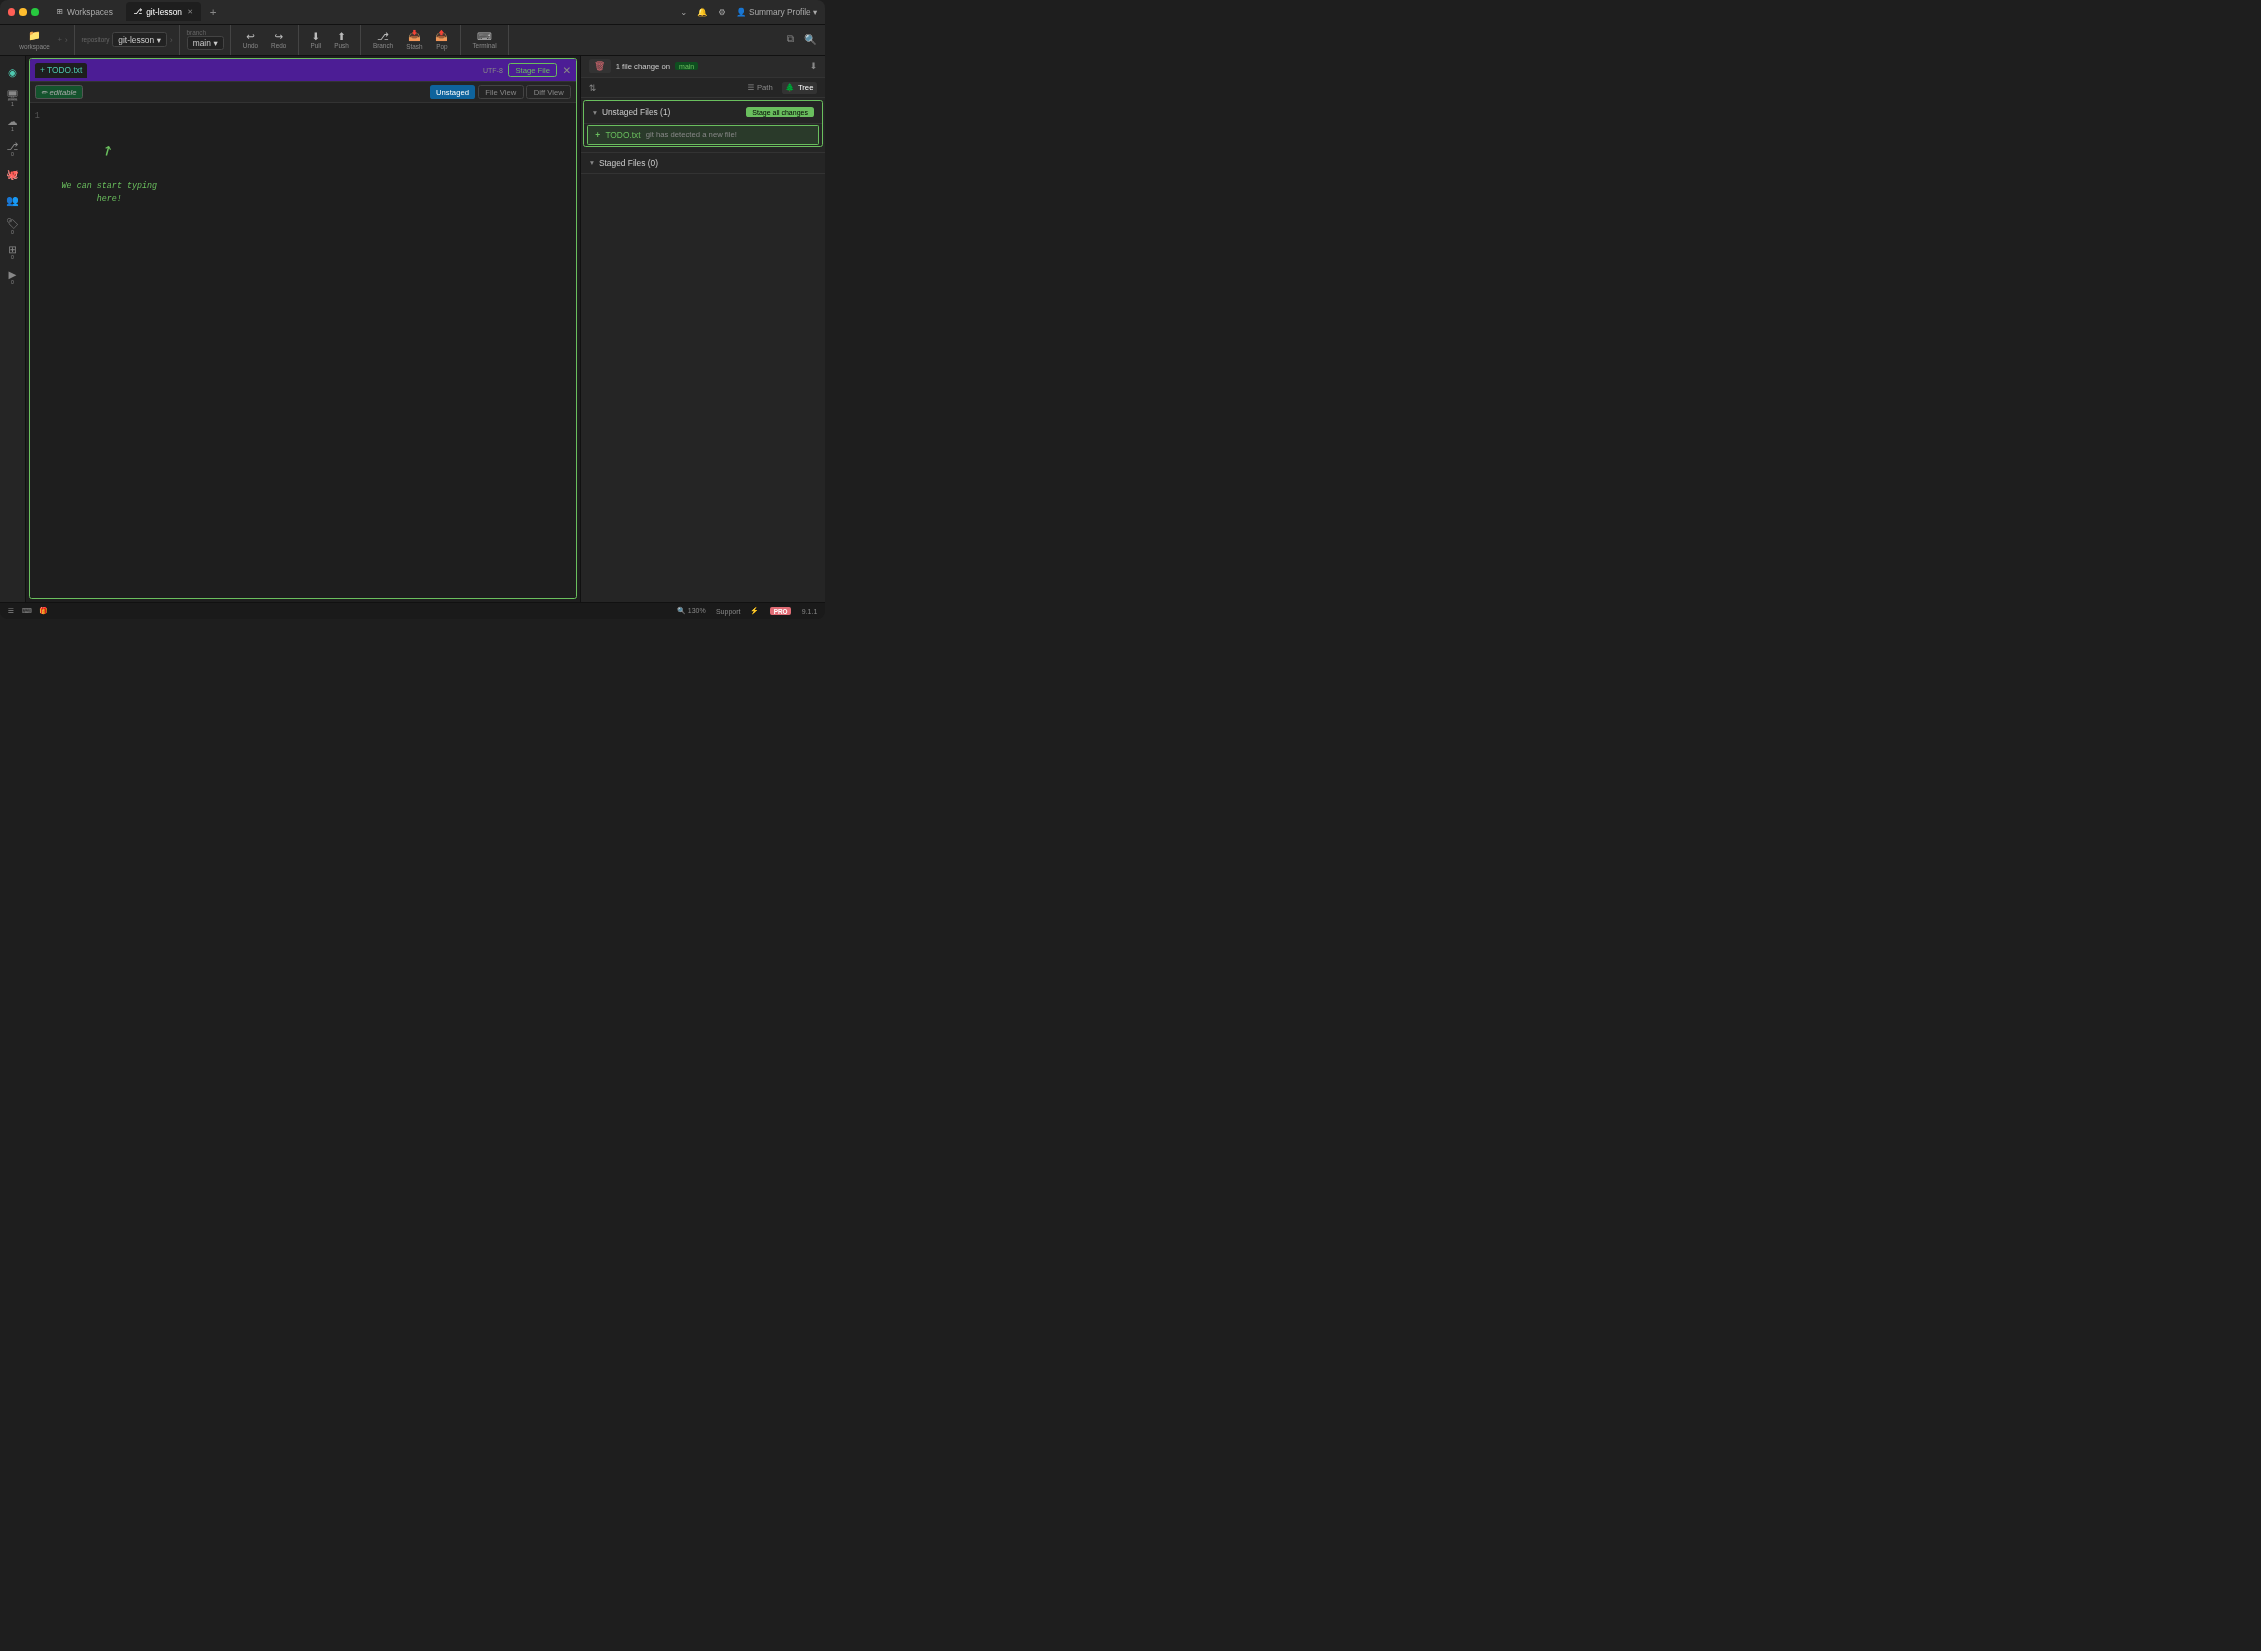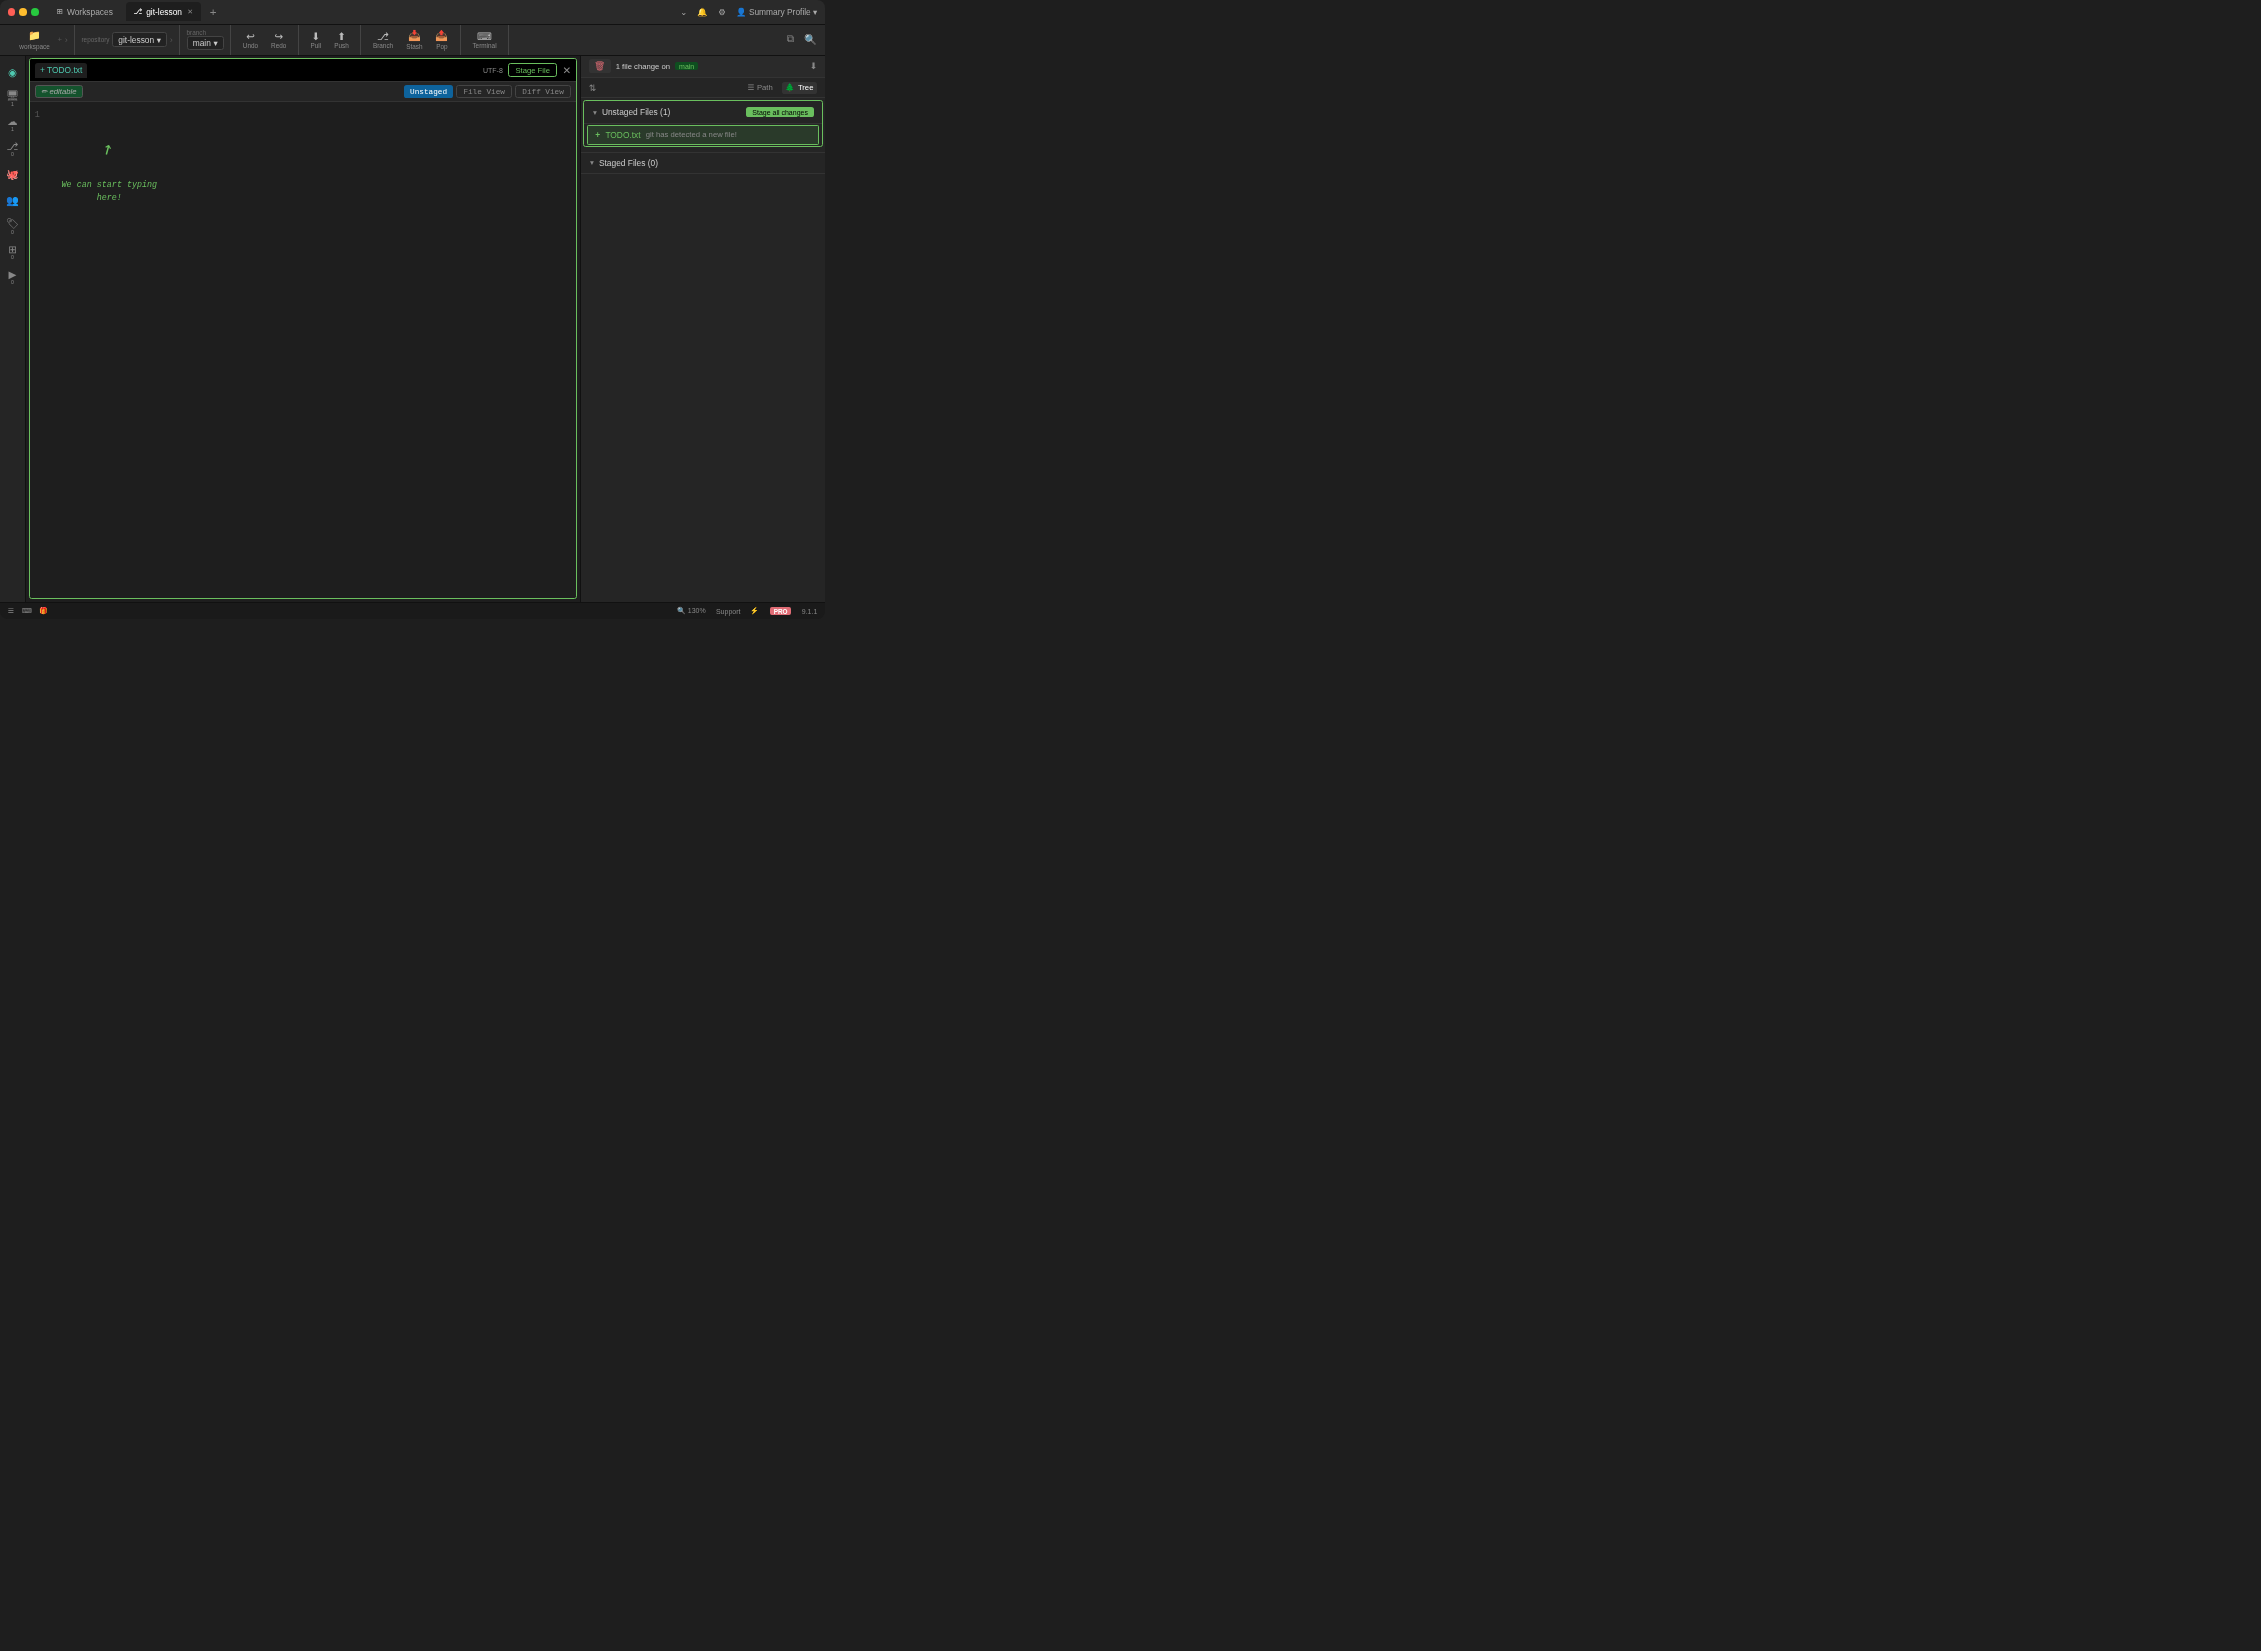--- a/index.html
+++ b/index.html
@@ -175,21 +175,21 @@
       background: #1e1e1e;
       border: 1.3px solid #6abf5e;
       border-radius: 2.6px;
       margin: 2.6px;
       position: relative;
       overflow: hidden;
     }
     .editor-tabs {
       display: flex;
       align-items: center;
-      background: #000000;
+      background: #4c1d95;
       border-bottom: 0.6px solid #333;
       padding: 0 5.2px;
       gap: 5.2px;
       height: 23px;
     }
     .editor-file-tab {
       display: flex;
       align-items: center;
       gap: 3.9px;
       font-size: 8.4px;
@@ -234,21 +234,20 @@
       font-size: 7.7px;
       color: #aaa;
       font-style: italic;
     }
     .view-btn {
       padding: 1.9px 6.4px;
       border-radius: 2.6px;
       font-size: 7.7px;
       cursor: pointer;
       border: none;
-      font-family: Liberation Mono, monospace;
     }
     .view-btn.active {
       background: #0e639c;
       color: #fff;
     }
     .view-btn.inactive {
       background: transparent;
       color: #888;
       border: 0.6px solid #444;
     }

